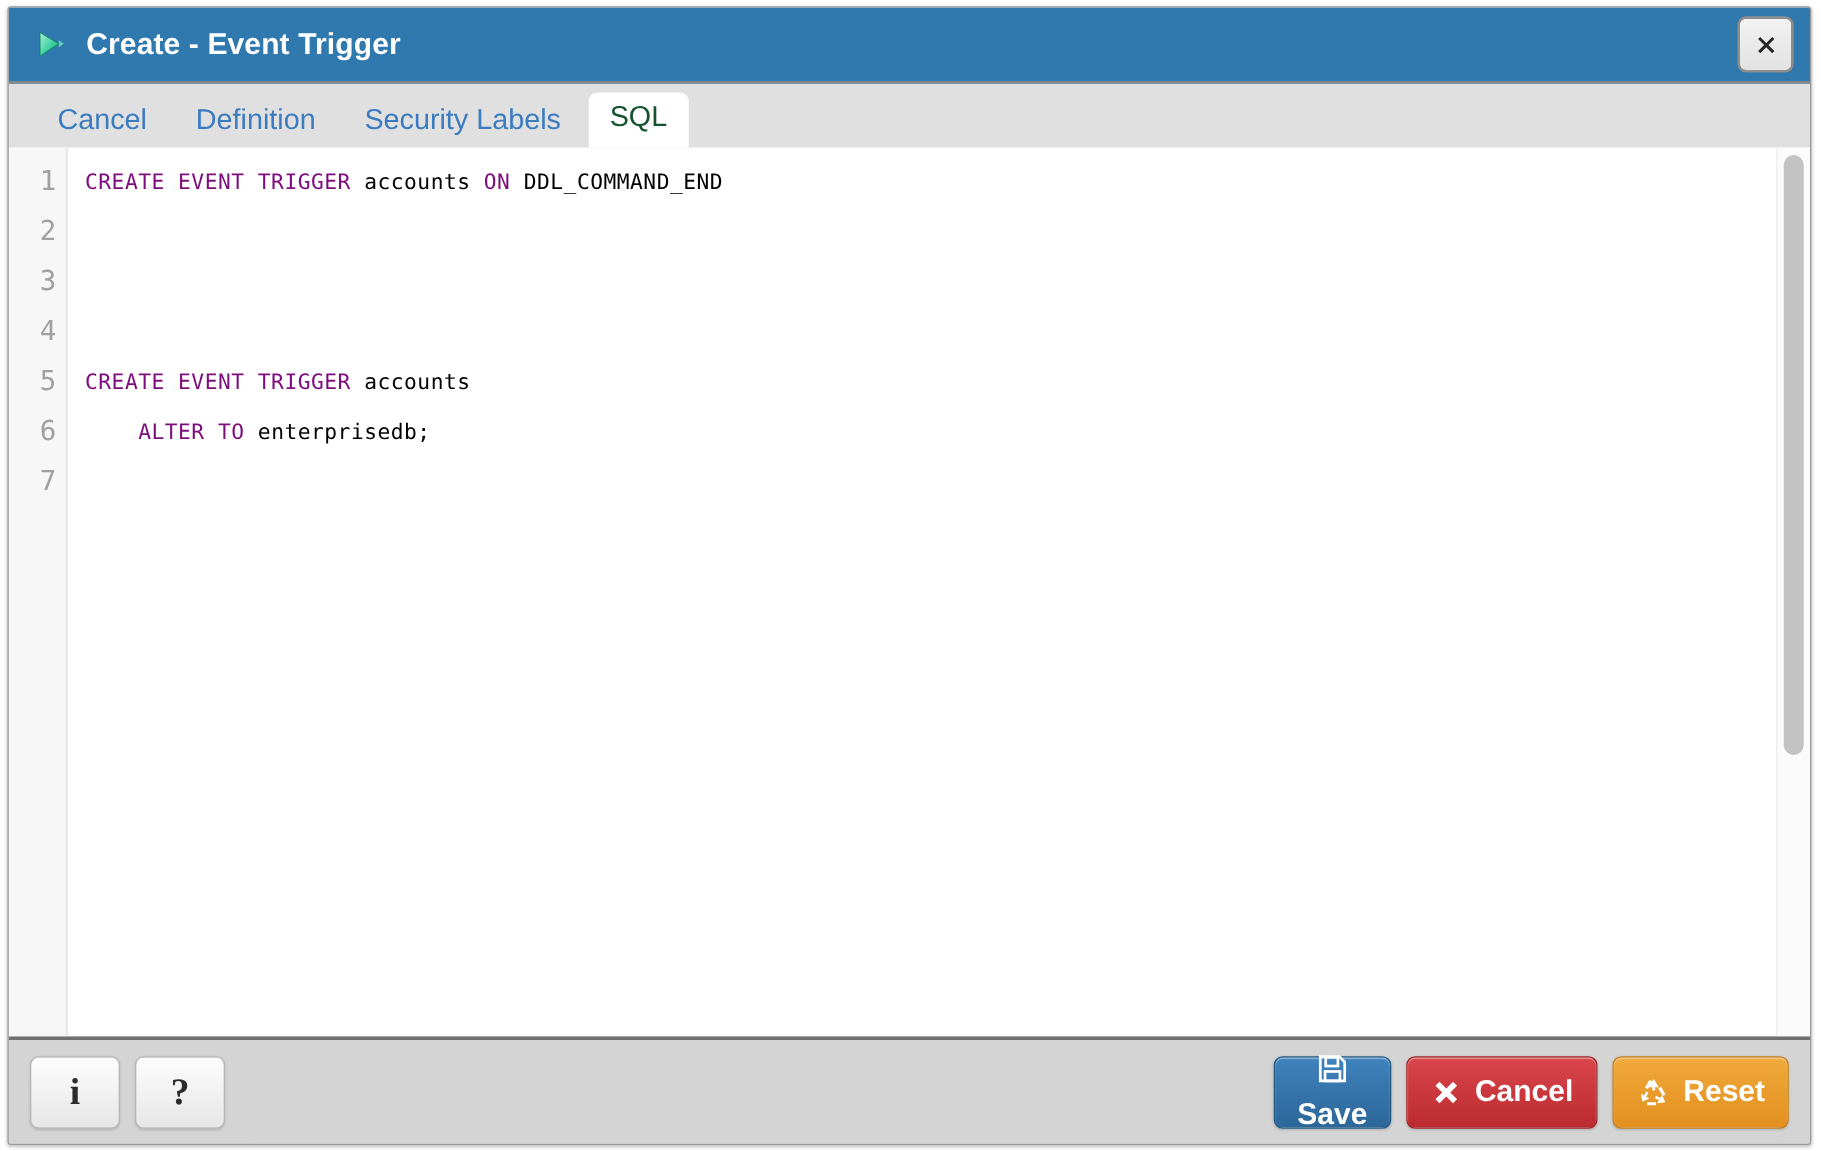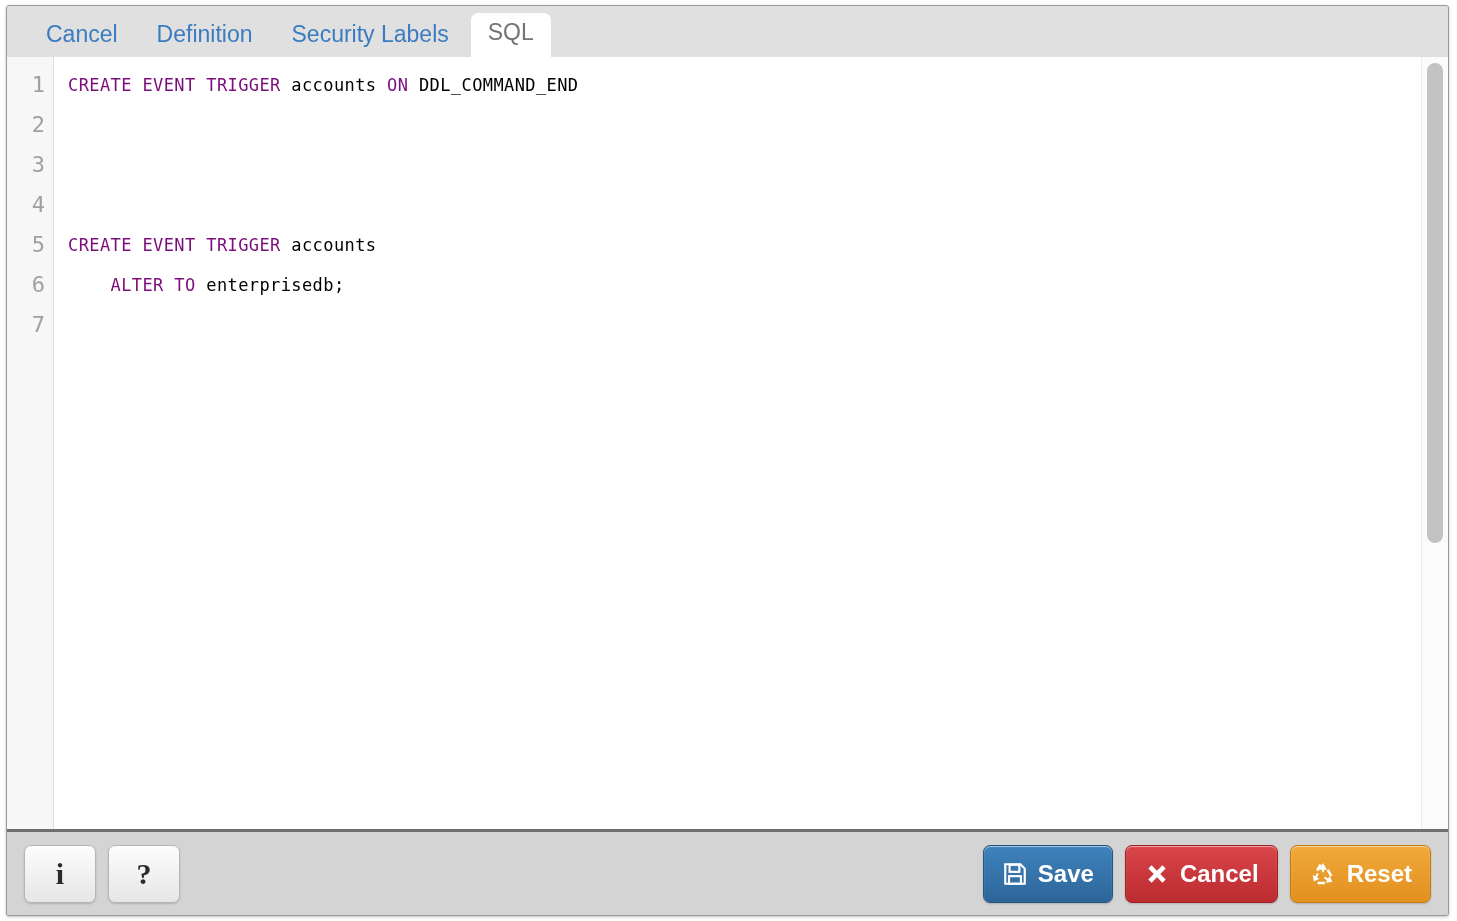--- a/index.html
+++ b/index.html
@@ -90,21 +90,21 @@
     padding: 8px 17px 11px 17px;
     cursor: pointer;
     line-height: 1;
     white-space: nowrap;
     background: transparent;
     border-radius: 7px 7px 0 0;
     margin-right: 5px;
   }
   .tab.active {
     background: #ffffff;
-    color: #737373;
+    color: #14532d;
     padding-bottom: 13px;
   }
 
   
   .editor-wrap {
     flex: 1 1 auto;
     background: #ffffff;
     display: flex;
     position: relative;
     overflow: hidden;
@@ -201,38 +201,60 @@
     background: linear-gradient(#fdfdfd, #e6e6e6);
     color: #2b2b2b;
     border: 1px solid #b6b6b6;
   }
   .btn-plain .glyph { font-size: 30px; font-weight: bold; font-family: "Liberation Serif", serif; }
 
   .btn-save {
     background: linear-gradient(#3f82bd, #2c6698);
     color: #ffffff;
     border: 1px solid #245982;
+    flex-direction: column;
   }
   .btn-cancel {
     background: linear-gradient(#d9454a, #bb2b30);
     color: #ffffff;
     border: 1px solid #9f2126;
   }
   .btn-reset {
     background: linear-gradient(#f0a93a, #e2901f);
     color: #ffffff;
     border: 1px solid #c27c14;
   }
   .btn svg { display: block; flex: 0 0 auto; }
 </style>
 </head>
 <body>
 
 <div class="dialog">
 
+  <div class="titlebar">
+    <span class="title-icon">
+      <svg width="26" height="26" viewBox="0 0 26 26">
+        <defs>
+          <linearGradient id="gTri" x1="0" y1="0" x2="1" y2="1">
+            <stop offset="0%" stop-color="#a9f0d8"></stop>
+            <stop offset="55%" stop-color="#3fd0a0"></stop>
+            <stop offset="100%" stop-color="#17a87c"></stop>
+          </linearGradient>
+        </defs>
+        <path d="M5 3 L20 12 L5 22 Z" fill="url(#gTri)" stroke="#0e7e5c" stroke-width="0.7"></path>
+        <path d="M20 9 L24 12 L20 15 Z" fill="#5fe0b4" opacity=".85"></path>
+      </svg>
+    </span>
+    <span class="title-text">Create - Event Trigger</span>
+    <div class="close-btn">
+      <svg width="22" height="22" viewBox="0 0 22 22">
+        <path d="M4.5 6.2 L6.2 4.5 L11 9.3 L15.8 4.5 L17.5 6.2 L12.7 11 L17.5 15.8 L15.8 17.5 L11 12.7 L6.2 17.5 L4.5 15.8 L9.3 11 Z" fill="#272727"></path>
+      </svg>
+    </div>
+  </div>
 
   <div class="tabstrip">
     <div class="tab">Cancel</div>
     <div class="tab">Definition</div>
     <div class="tab">Security Labels</div>
     <div class="tab active">SQL</div>
   </div>
 
   <div class="editor-wrap">
 

